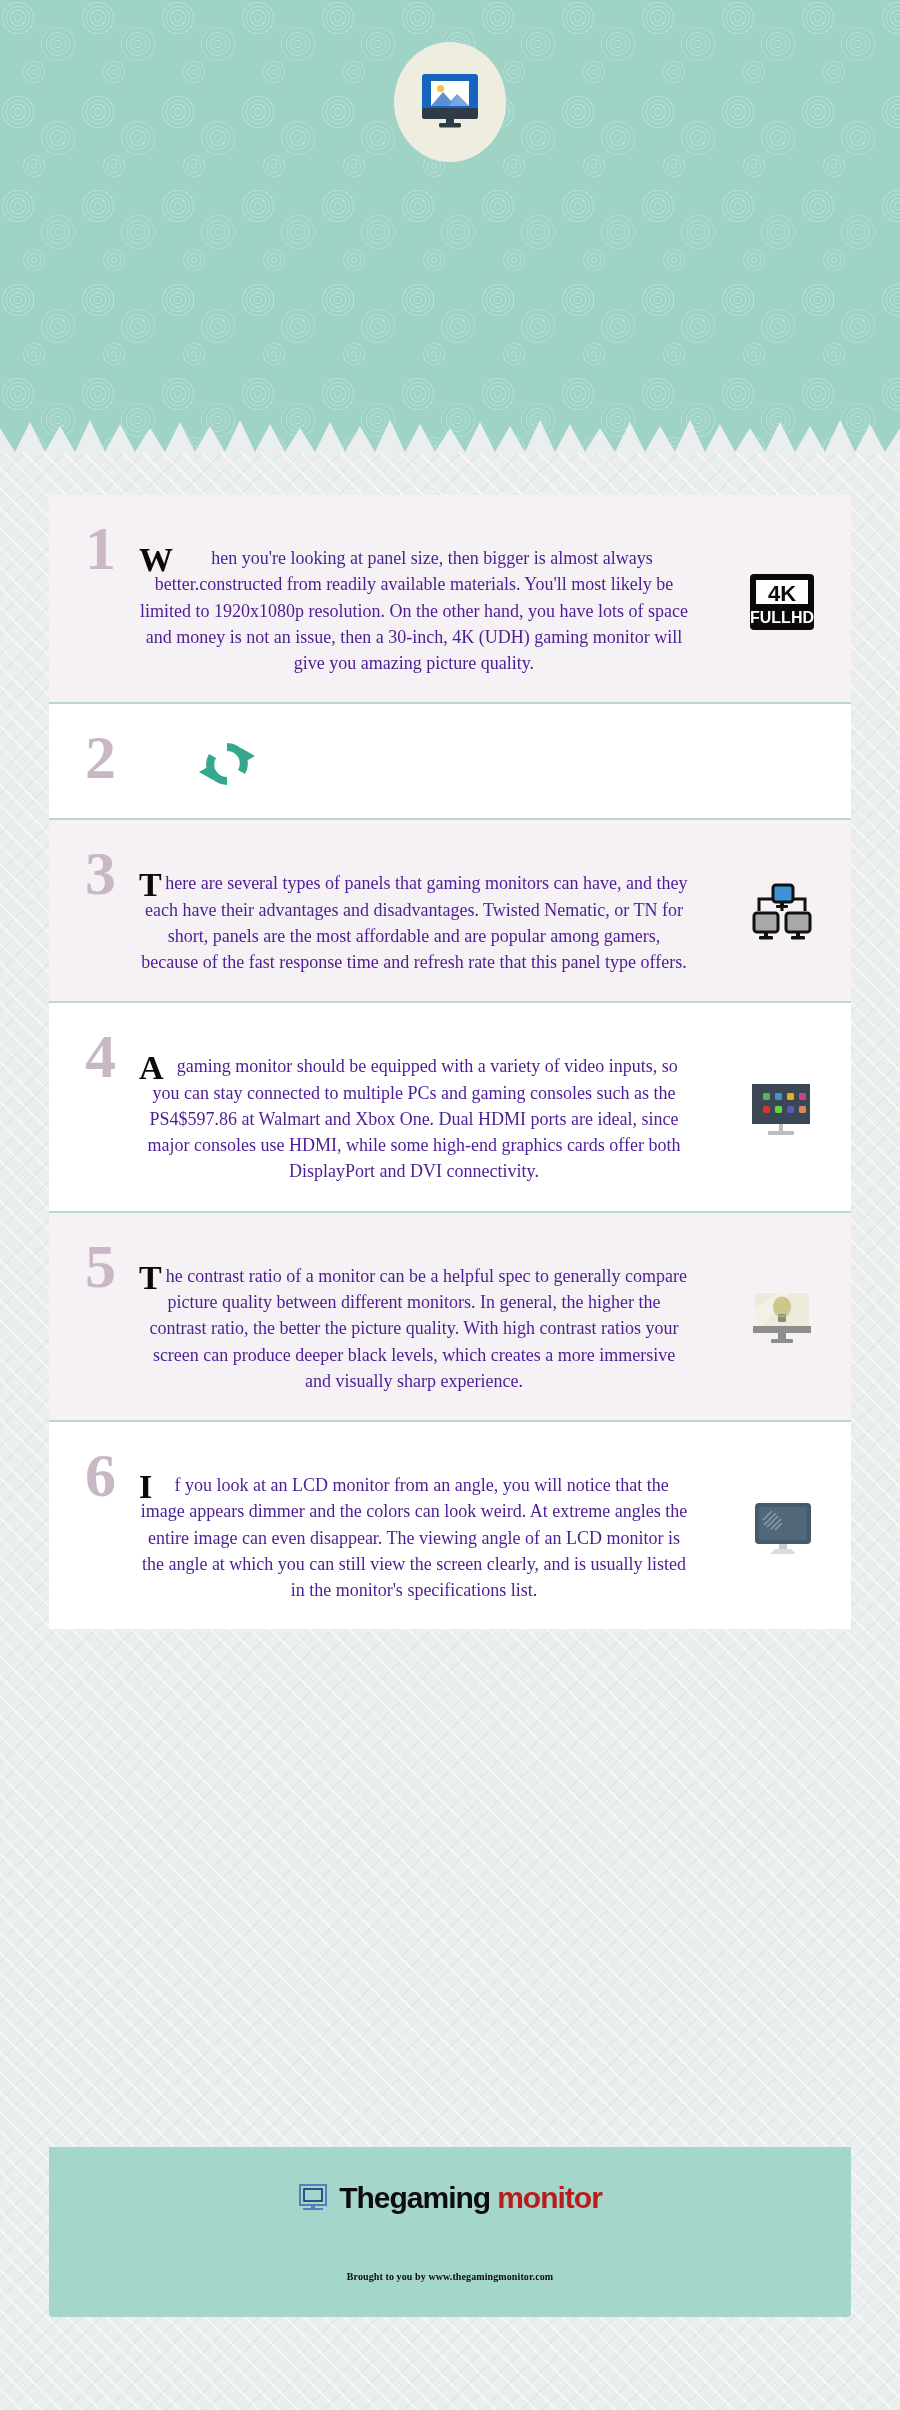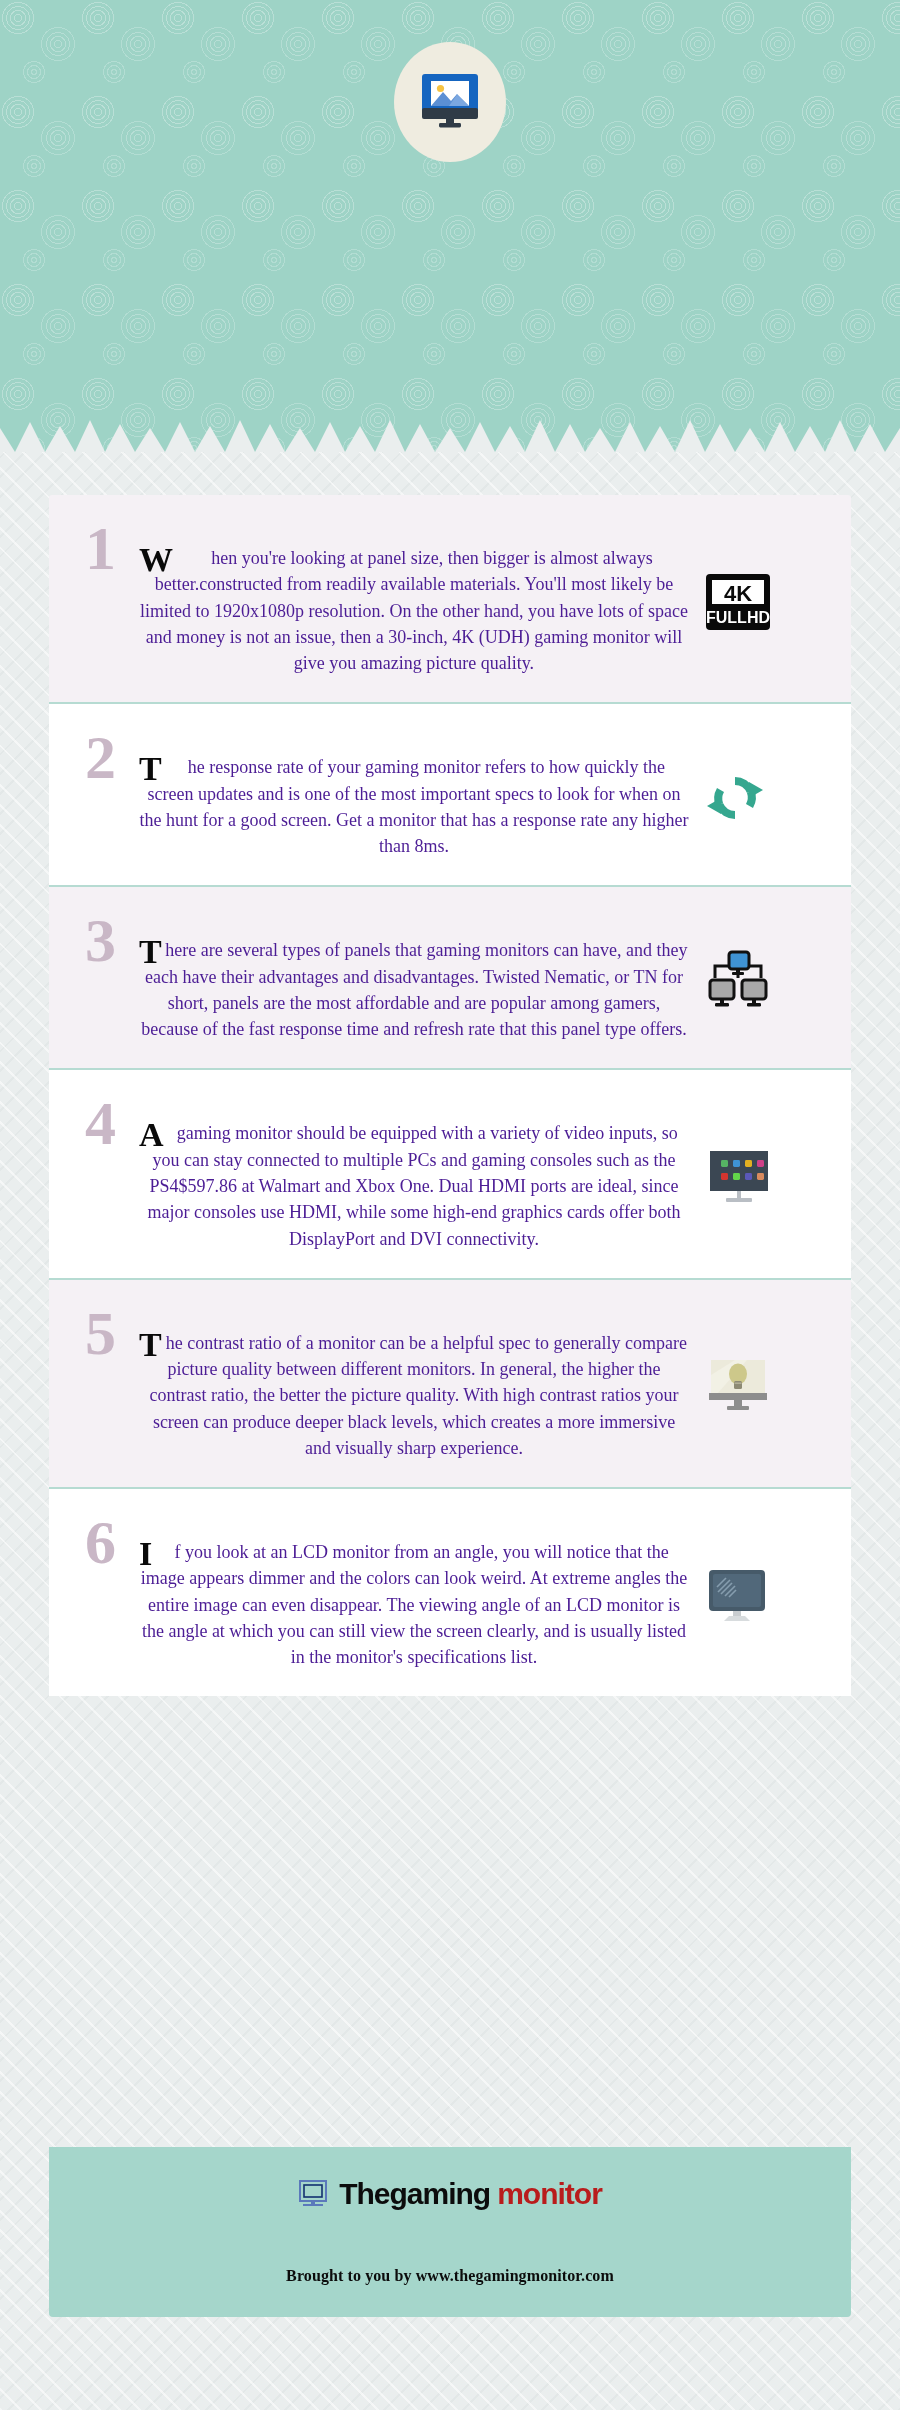--- a/index.html
+++ b/index.html
@@ -140,21 +140,21 @@
     float: left;
     margin: 6px 2px 0 0;
     color: #0a0a0a;
   }
 
   .card .iconcell {
     flex: 0 0 110px;
     width: 110px;
     display: flex;
     align-items: center;
-    justify-content: flex-start;
+    justify-content: flex-end;
     align-self: center;
     padding-top: 6px;
   }
   .iconcell svg { display: block; }
 
   
   .divider {
     width: 802px;
     height: 2px;
     background: #b6dbd2;
@@ -185,21 +185,21 @@
     font-size: 30px;
     font-weight: bold;
     letter-spacing: -1px;
     line-height: 1;
   }
   .logo-dark { color: #0c0c0c; }
   .logo-blue { color: #b91c1c; }
   .footer-tagline {
     margin-top: 14px;
     font-family: "Liberation Serif", serif;
-    font-size: 16px;
+    font-size: 10px;
     font-weight: bold;
     color: #0c0c0c;
     letter-spacing: .1px;
   }
 </style>
 </head>
 <body>
 
 <div class="page">
 
@@ -242,23 +242,20 @@
         </svg>
       </div>
     </div>
 
     <div class="divider"></div>
 
     <div class="card">
       <div class="numwrap">
         <div class="num">2</div>
       </div>
-      <div class="body">
-        <p class="para">The response rate of your gaming monitor refers to how quickly the screen updates and is one of the most important specs to look for when on the hunt for a good screen. Get a monitor that has a response rate any higher than 8ms.</p>
-      </div>
       <div class="iconcell">
         <svg width="60" height="56" viewBox="0 0 60 56">
           <g fill="#35a78f">
             <path d="M30 7 A21 21 0 0 1 49 19 L42 23 A13.5 13.5 0 0 0 30 15 Z"></path>
             <path d="M30 49 A21 21 0 0 1 11 37 L18 33 A13.5 13.5 0 0 0 30 41 Z"></path>
             <path d="M49 19 A21 21 0 0 1 48 38 L41 34 A13.5 13.5 0 0 0 42 23 Z"></path>
             <path d="M11 37 A21 21 0 0 1 12 18 L19 22 A13.5 13.5 0 0 0 18 33 Z"></path>
             <polygon points="44,12 58,20 44,28"></polygon>
             <polygon points="16,44 2,36 16,28"></polygon>
           </g>

